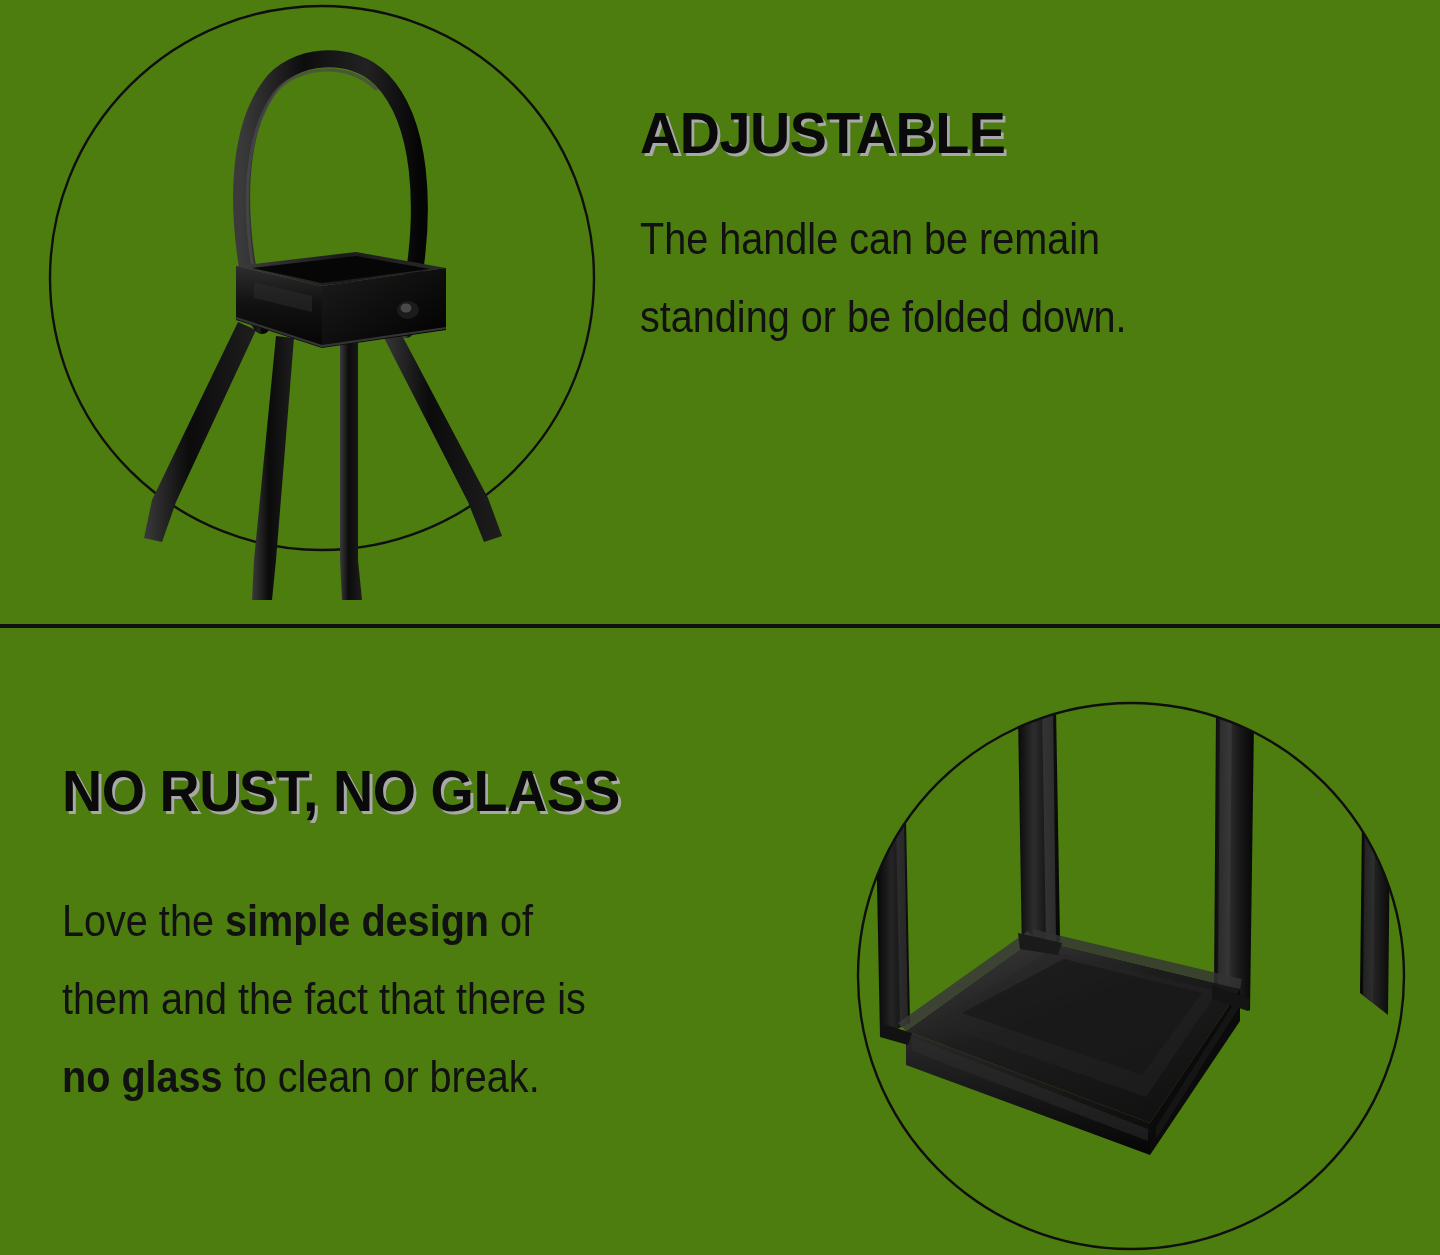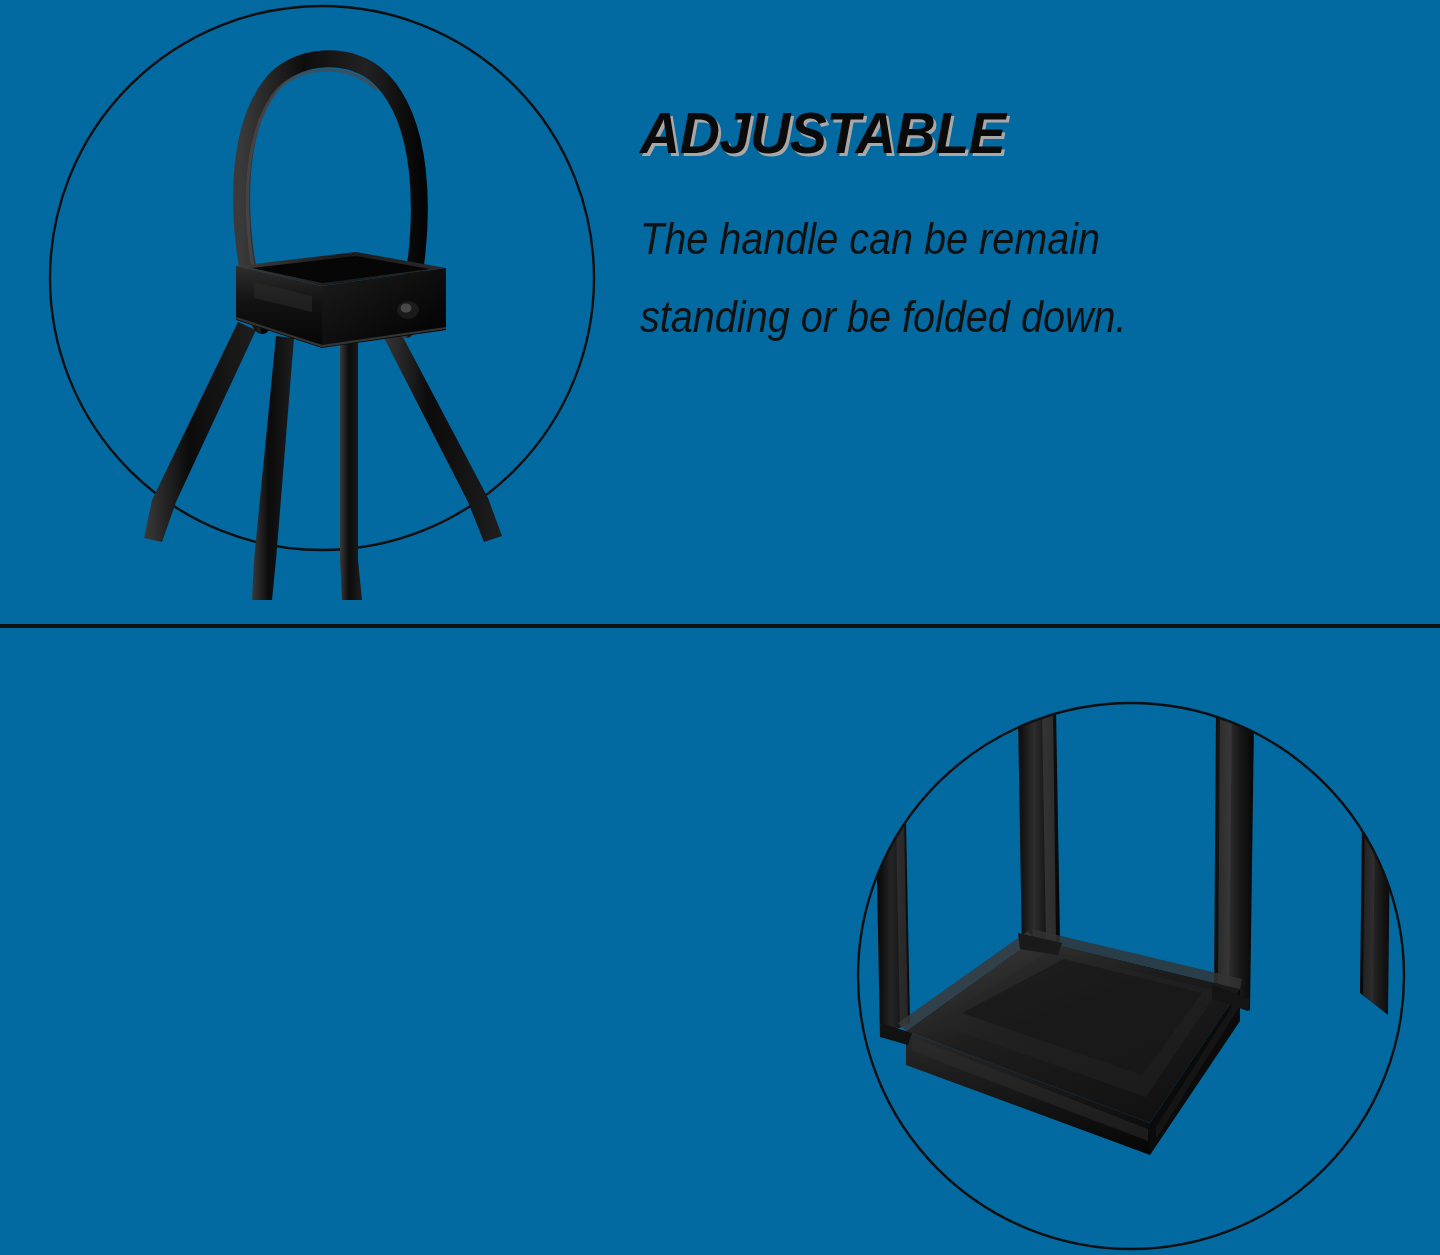--- a/index.html
+++ b/index.html
@@ -12,22 +12,21 @@
     height: 1255px;
     position: relative;
     overflow: hidden;
     font-family: "Liberation Sans", sans-serif;
     -webkit-font-smoothing: antialiased;
   }
 
   .stage {
     position: absolute;
     inset: 0;
-    background: #0369a1;
-    font-style: italic;
+    background: #4d7c0f;
   }
 
   
   .divider {
     position: absolute;
     left: 0;
     top: 624px;
     width: 1440px;
     height: 4px;
     background: #111111;
@@ -175,20 +174,34 @@
         <span>The handle can be remain</span>
       </div>
       <div class="body-line">
         <span>standing or be folded down.</span>
       </div>
     </div>
   </div>
 
   <div class="divider"></div>
 
+  <div class="panel-text" id="norust-text">
+    <div class="headline">NO RUST, NO GLASS</div>
+    <div class="body-copy">
+      <div class="body-line">
+        <span>Love the </span><b>simple design</b><span> of</span>
+      </div>
+      <div class="body-line">
+        <span>them and the fact that there is</span>
+      </div>
+      <div class="body-line">
+        <b>no glass</b><span> to clean or break.</span>
+      </div>
+    </div>
+  </div>
 
   <div class="figure" style="left:850px; top:693px; width:566px; height:562px;">
     <svg width="566" height="562" viewBox="0 0 566 562" xmlns="http://www.w3.org/2000/svg" aria-hidden="true">
       <defs>
         <clipPath id="clipCircleB">
           <circle cx="281" cy="283" r="273"></circle>
         </clipPath>
         <linearGradient id="postGradB" x1="0" y1="0" x2="1" y2="0">
           <stop offset="0%" stop-color="#0a0a0a"></stop>
           <stop offset="38%" stop-color="#2d2d2d"></stop>

